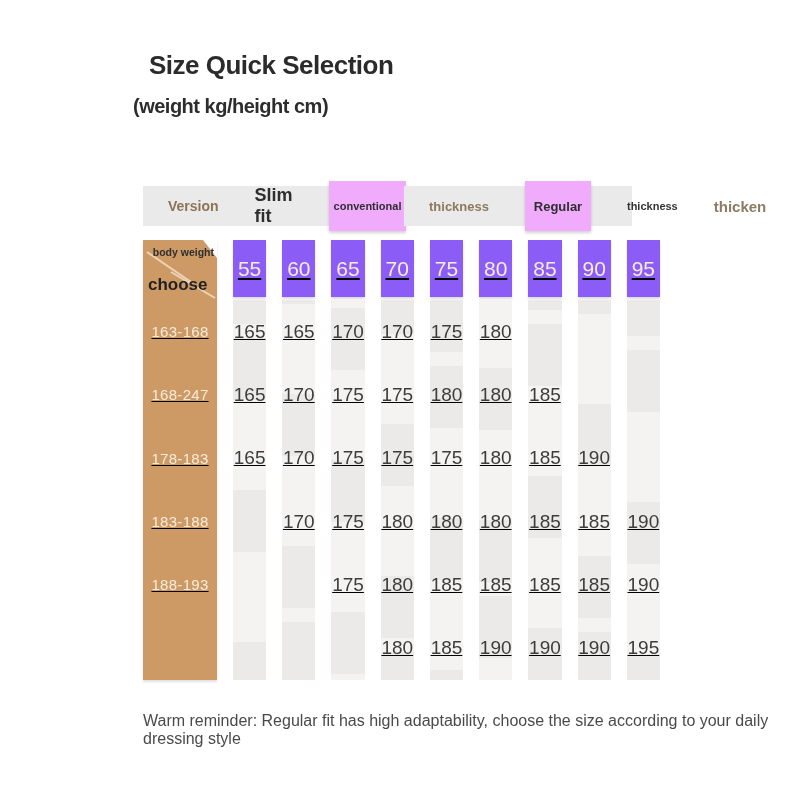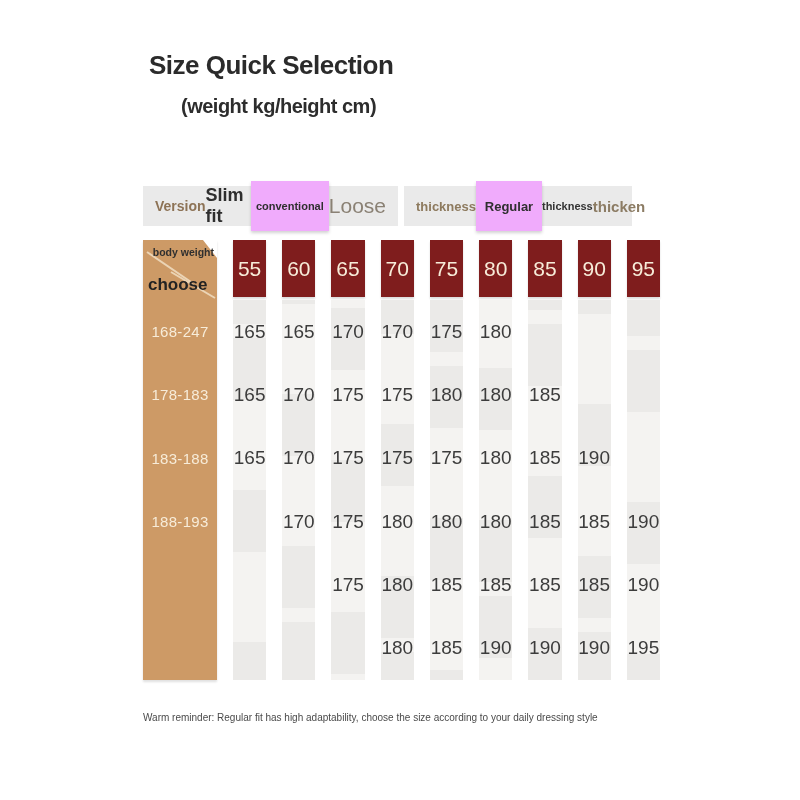--- a/index.html
+++ b/index.html
@@ -17,29 +17,29 @@
   .title {
     position: absolute; left: 140px; top: 50px;
     font-size: 26px; font-weight: 700; color: #2b2b2b;
     letter-spacing: -0.5px;
     margin-left: 9px;
   }
   .subtitle {
     position: absolute; left: 133px; top: 95px;
     font-size: 20px; font-weight: 700; color: #2d2d2d;
     letter-spacing: -0.5px;
-    margin-left: 48px;
   }
 
   
   .bar {
     position: absolute; top: 186px; height: 40px;
     background: #eaeaea;
     display: flex; align-items: center; justify-content: space-between;
-    padding: 0 12px;
+    padding: 0 25px;
+    gap: 36px;
   }
   .bar-left  { left: 143px; width: 255px; }
   .bar-right { left: 404px; width: 228px; }
   .chip {
     height: 50px; min-width: 66px; padding: 0 5px;
     background: #f0abfc;
     display: flex; align-items: center; justify-content: center;
     box-shadow: 0 2px 3px rgba(0,0,0,0.18);
     flex-shrink: 0;
   }
@@ -49,21 +49,21 @@
   .chip-label-md { color: #2f2f2f; font-size: 13px; font-weight: 700; }
   .opt-loose   { color: #8a8174; font-size: 21px; font-weight: 500; }
   .opt-thin    { color: #8d7a5e; font-size: 13px; font-weight: 600; }
   .opt-thick2  { color: #333333; font-size: 11px; font-weight: 700; }
   .opt-thicken { color: #8c7c64; font-size: 15px; font-weight: 600; }
 
   
   .size-table {
     position: absolute; left: 143px; top: 240px;
     width: 517px; height: 440px;
-    display: flex; gap: 16px;
+    display: flex; gap: 16px; text-decoration: underline;
   }
   .height-col {
     width: 74px; flex-shrink: 0;
     background: #cd9a66;
     box-shadow: 0 2px 2px rgba(0,0,0,0.12);
     display: flex; flex-direction: column;
   }
   .corner { position: relative; height: 60px; }
   .corner svg { position: absolute; inset: 0; }
   .corner-wedge {
@@ -81,39 +81,39 @@
     font-size: 17px; font-weight: 700; color: #222222;
   }
   .height-label {
     height: 63.33px;
     display: flex; align-items: center; justify-content: center;
     color: #f7ecd9; font-size: 15px; letter-spacing: 0.3px;
   }
   .weight-col { flex: 1; display: flex; flex-direction: column; }
   .weight-head {
     height: 57px; margin-bottom: 3px;
-    background: #7f1d1d;
+    background: #8b5cf6;
     box-shadow: 0 2px 2px rgba(0,0,0,0.14);
     display: flex; align-items: center; justify-content: center;
     color: #f7ecd9; font-size: 21px;
   }
   .col-strip {
     flex: 1;
     display: flex; flex-direction: column;
     background: repeating-linear-gradient(to bottom, #ebeae8 0px 62px, #f4f3f1 62px 152px);
   }
   .size-cell {
     height: 63.33px;
     display: flex; align-items: center; justify-content: center;
     font-size: 19px; color: #3c3c3c;
   }
 
   .footer-note {
     position: absolute; left: 143px; top: 712px;
-    font-size: 10px; color: #4a4a4a;
+    font-size: 16px; color: #4a4a4a;
   }
 </style>
 </head>
 <body>
 
 <div class="canvas">
 
   <div class="title">Size Quick Selection</div>
   <div class="subtitle">(weight kg/height cm)</div>
 
@@ -140,20 +140,21 @@
       <div class="corner">
         <svg viewBox="0 0 74 60">
           <line x1="4" y1="12" x2="48" y2="42" stroke="#f3e3c9" stroke-width="2" opacity="0.8"></line>
           <line x1="28" y1="32" x2="72" y2="58" stroke="#f3e3c9" stroke-width="2" opacity="0.8"></line>
         </svg>
         <span class="corner-wedge"></span>
         <span class="corner-top">body weight</span>
         <span class="corner-bottom">choose</span>
       </div>
 
+    <div class="height-label">163-168</div>
         <div class="height-label">168-247</div>
         <div class="height-label">178-183</div>
         <div class="height-label">183-188</div>
         <div class="height-label">188-193</div>
       </div>
 
   <div class="weight-col">
         <div class="weight-head">55</div>
         <div class="col-strip" style="background-position-y: 38px;">
           <div class="size-cell">165</div>

